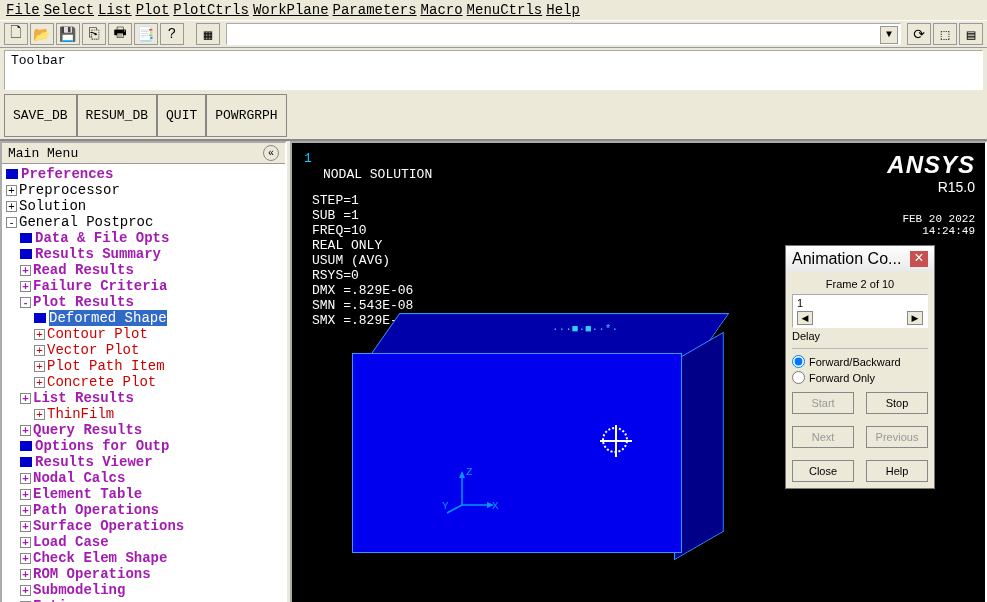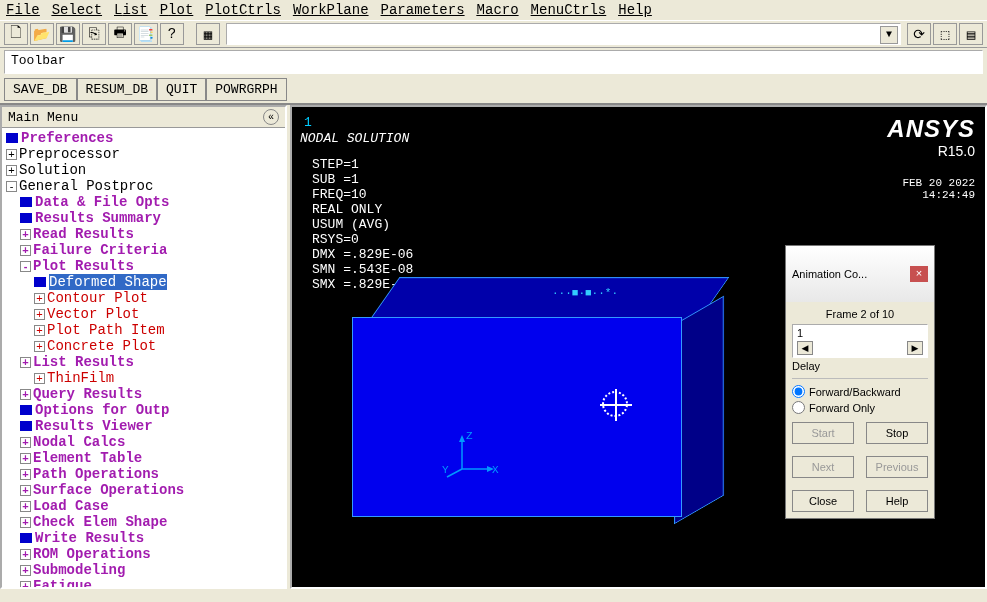--- a/index.html
+++ b/index.html
@@ -7,21 +7,21 @@
   font-family: "Courier New", monospace;
   font-size: 13px;
   background: #ece9d8;
   width: 987px;
   height: 602px;
   overflow: hidden;
   position: relative;
 }
 .menubar {
   display: flex;
-  gap: 12px;
+  gap: 4px;
   padding: 2px 6px;
   font-family: "Courier New", monospace;
   font-size: 14px;
 }
 .menubar span { text-decoration: underline; text-decoration-color: #000; }
 .menubar .item { cursor: pointer; }
 .toolbar-row {
   display: flex;
   gap: 2px;
   padding: 2px 4px;
@@ -54,31 +54,31 @@
   border: 1px solid #999;
   font-size: 10px;
   text-align: center;
   line-height: 16px;
 }
 .textline {
   border: 1px inset #fff;
   background: #fff;
   padding: 2px 6px;
   margin: 2px 4px;
-  height: 24px;
+  height: 40px;
 }
 .buttons-row {
   display: flex;
   padding: 2px 4px;
   gap: 0;
 }
 .bigbtn {
   border: 1px solid #888;
   background: #ece9d8;
-  padding: 3px 8px;
+  padding: 13px 8px;
   font-family: "Courier New", monospace;
   font-size: 13px;
   cursor: pointer;
 }
 .main-area {
   display: flex;
   border-top: 2px solid #888;
   height: calc(100% - 116px);
 }
 .sidebar {
@@ -210,23 +210,23 @@
   right: 52px; top: 245px;
   width: 150px;
   background: #ece9d8;
   border: 1px solid #777;
   box-shadow: 2px 2px 5px rgba(0,0,0,0.3);
   font-family: Tahoma, sans-serif;
   font-size: 11px;
 }
 .dialog-title {
   background: linear-gradient(#fff,#e8e8e8);
-  padding: 20px 6px;
+  padding: 4px 6px;
   display: flex; justify-content: space-between; align-items: center;
-  font-size: 11px;
+  font-size: 16px;
 }
 .dialog-close {
   width: 18px; height: 16px; background: #c75050; color: #fff;
   text-align: center; line-height: 14px; cursor: pointer;
   font-family: sans-serif;
 }
 .dialog-body { padding: 6px; }
 .frame-label { text-align: center; margin-bottom: 4px; }
 .slider-box {
   border: 1px inset #fff; background: #fff;
@@ -318,30 +318,29 @@
         <div class="tree-item l2 red"><span class="pm">+</span><span class="">ThinFilm</span></div>
         <div class="tree-item l1 blue"><span class="pm">+</span><span class="">Query Results</span></div>
         <div class="tree-item l1 blue"><span class="ic"></span><span class="">Options for Outp</span></div>
         <div class="tree-item l1 blue"><span class="ic"></span><span class="">Results Viewer</span></div>
         <div class="tree-item l1 blue"><span class="pm">+</span><span class="">Nodal Calcs</span></div>
         <div class="tree-item l1 blue"><span class="pm">+</span><span class="">Element Table</span></div>
         <div class="tree-item l1 blue"><span class="pm">+</span><span class="">Path Operations</span></div>
         <div class="tree-item l1 blue"><span class="pm">+</span><span class="">Surface Operations</span></div>
         <div class="tree-item l1 blue"><span class="pm">+</span><span class="">Load Case</span></div>
         <div class="tree-item l1 blue"><span class="pm">+</span><span class="">Check Elem Shape</span></div>
-        <div class="tree-item l1 blue"><span class="ic"></span><span class="">Write Results</span></div>
         <div class="tree-item l1 blue"><span class="pm">+</span><span class="">ROM Operations</span></div>
         <div class="tree-item l1 blue"><span class="pm">+</span><span class="">Submodeling</span></div>
         <div class="tree-item l1 blue"><span class="pm">+</span><span class="">Fatigue</span></div>
       </div>
   </div>
 
   <div class="viewport">
     <div class="vp-text" style="left:12px; top:8px; color:#0cf;">1</div>
-    <div class="vp-text" style="left:8px; top:24px;font-style:italic;">NODAL SOLUTION</div>
+    <div class="vp-text" style="left:31px; top:24px;">NODAL SOLUTION</div>
     <div class="vp-text" style="left:20px; top:50px;" id="vplines">STEP=1<br>SUB =1<br>FREQ=10<br>REAL ONLY<br>USUM     (AVG)<br>RSYS=0<br>DMX =.829E-06<br>SMN =.543E-08<br>SMX =.829E-06</div>
 
     <div class="ansys-logo">
       <div class="big">ANSYS</div>
       <div class="sub">R15.0</div>
     </div>
     <div class="datetime">
       <div>FEB 20 2022</div>
       <div>14:24:49</div>
     </div>

